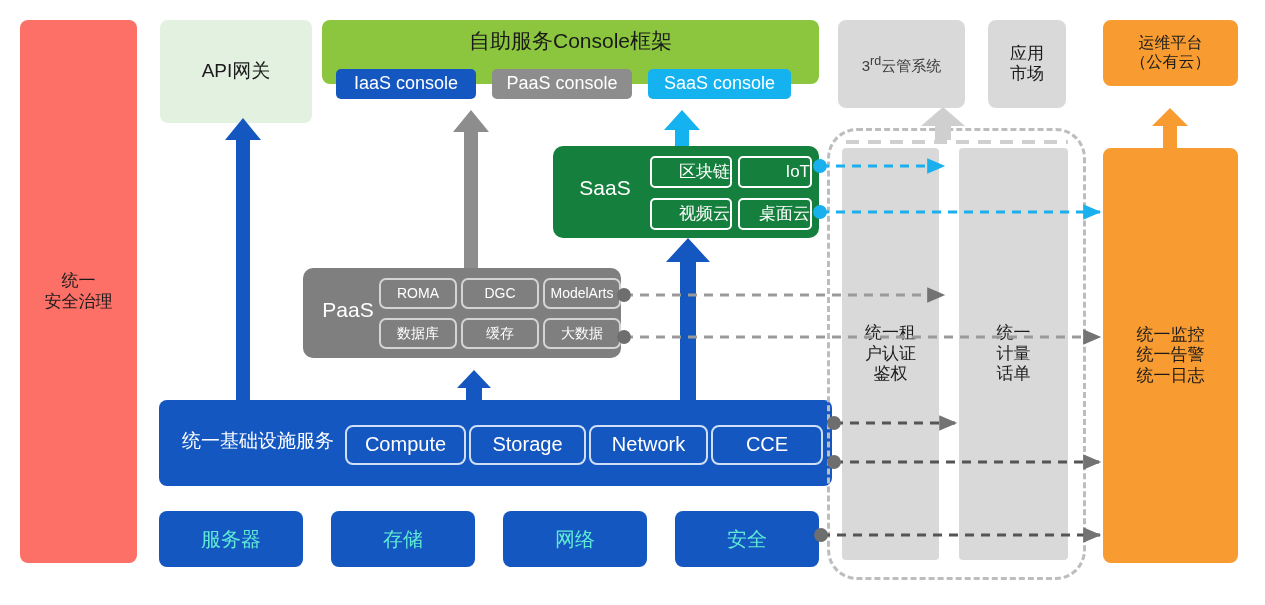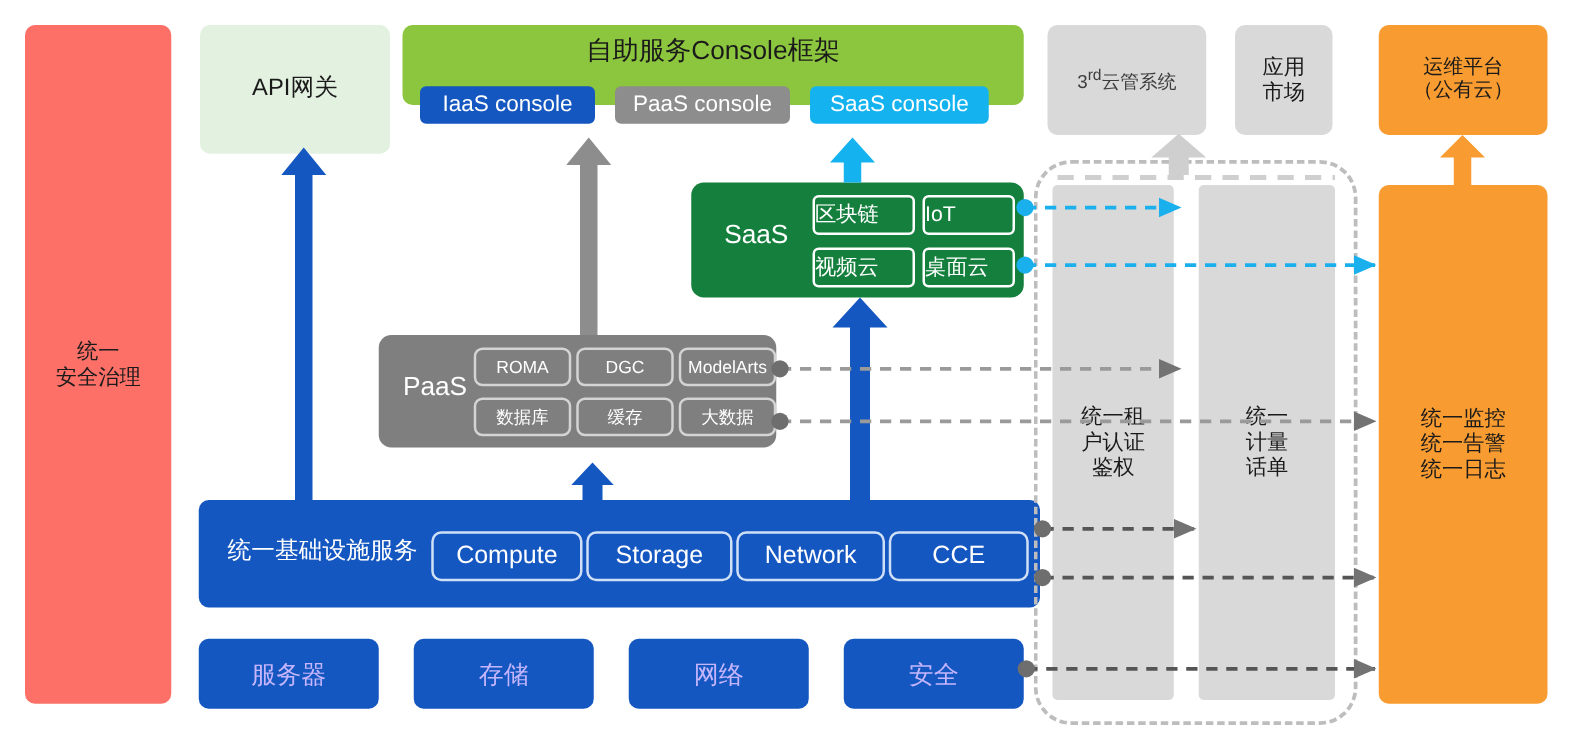--- a/index.html
+++ b/index.html
@@ -80,42 +80,42 @@
   #app-market-box {
     left: 988px; top: 20px; width: 78px; height: 88px;
     background: #d9d9d9;
     border-radius: 8px;
     color: #1a1a1a;
     font-size: 17px;
   }
 
   
   #ops-platform-box {
-    left: 1103px; top: 20px; width: 135px; height: 88px;
+    left: 1103px; top: 20px; width: 135px; height: 66px;
     background: #f89b30;
     border-radius: 8px;
     color: #1a1a1a;
     font-size: 16px;
   }
 
   
   #saas-layer {
     left: 553px; top: 146px; width: 266px; height: 92px;
     background: #15803d;
     border-radius: 10px;
     display: block;
   }
   #saas-label {
     position: absolute; left: 12px; top: 30px; width: 80px;
     color: #ffffff; font-size: 21px; text-align: center;
   }
   .saas-chip {
     position: absolute; height: 28px;
     border: 2px solid #ffffff; border-radius: 5px;
-    display: flex; align-items: center; justify-content: flex-start;
+    display: flex; align-items: center; justify-content: flex-end;
     color: #ffffff; font-size: 17px;
   }
   #saas-chip-0 { left: 97px; top: 10px;  width: 78px; }
   #saas-chip-1 { left: 185px; top: 10px; width: 70px; }
   #saas-chip-2 { left: 97px; top: 52px;  width: 78px; }
   #saas-chip-3 { left: 185px; top: 52px; width: 70px; }
 
   
   #paas-layer {
     left: 303px; top: 268px; width: 318px; height: 90px;
@@ -160,21 +160,21 @@
   #iaas-chip-0 { left: 186px; width: 117px; }
   #iaas-chip-1 { left: 310px; width: 113px; }
   #iaas-chip-2 { left: 430px; width: 115px; }
   #iaas-chip-3 { left: 552px; width: 108px; }
 
   
   .hw-box {
     position: absolute; top: 511px; height: 56px;
     background: #1557c0; border-radius: 8px;
     display: flex; align-items: center; justify-content: center;
-    color: #c4b5fd; font-size: 20px; font-family: Liberation Serif, serif;
+    color: #5eead4; font-size: 20px; font-family: Liberation Serif, serif;
   }
   #hw-box-0 { left: 159px; width: 144px; }
   #hw-box-1 { left: 331px; width: 144px; }
   #hw-box-2 { left: 503px; width: 144px; }
   #hw-box-3 { left: 675px; width: 144px; }
 
   
   #platform-services-group {
     position: absolute;
     left: 827px; top: 128px; width: 259px; height: 452px;

